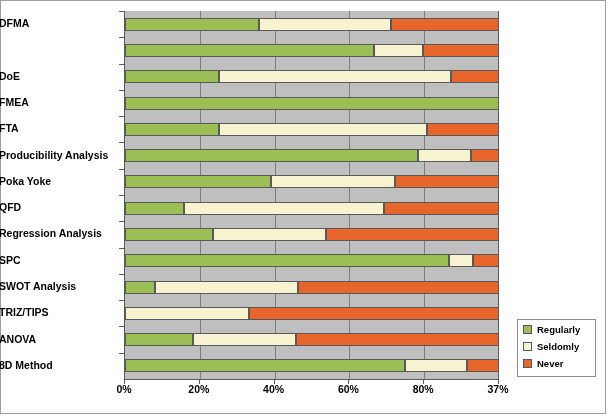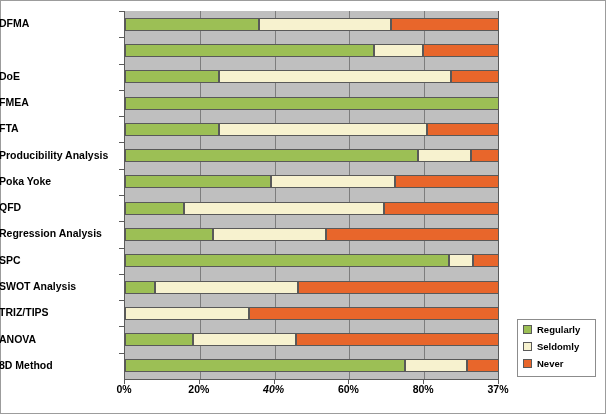--- a/index.html
+++ b/index.html
@@ -234,21 +234,21 @@
         <div class="seg seg-seldomly" title="8D Method — Seldomly: 16.6%" style="left: 279.752px; width: 62.084px; background: rgb(247, 242, 207);"></div>
         <div class="seg seg-never" title="8D Method — Never: 8.6%" style="left: 341.836px; width: 32.164px; background: rgb(232, 102, 43);"></div>
       </div>
     </div>
   <div id="plot-border-right"></div>
   <div id="plot-border-bottom"></div>
 
   <div id="xaxis-labels">
       <div class="xtick-label" style="left: 123px;">0%</div>
       <div class="xtick-label" style="left: 197.8px;">20%</div>
-      <div class="xtick-label" style="left: 272.6px; font-style: italic;">40%</div>
+      <div class="xtick-label" style="left: 272.6px;">40%</div>
       <div class="xtick-label" style="left: 347.4px;">60%</div>
       <div class="xtick-label" style="left: 422.2px;">80%</div>
       <div class="xtick-label" style="left: 497px;">37%</div>
     </div>
 
   <div id="legend">
       <div class="legend-item">
         <span class="legend-swatch" style="background: rgb(156, 191, 85);"></span>
         <span class="legend-text">Regularly</span>
       </div>

